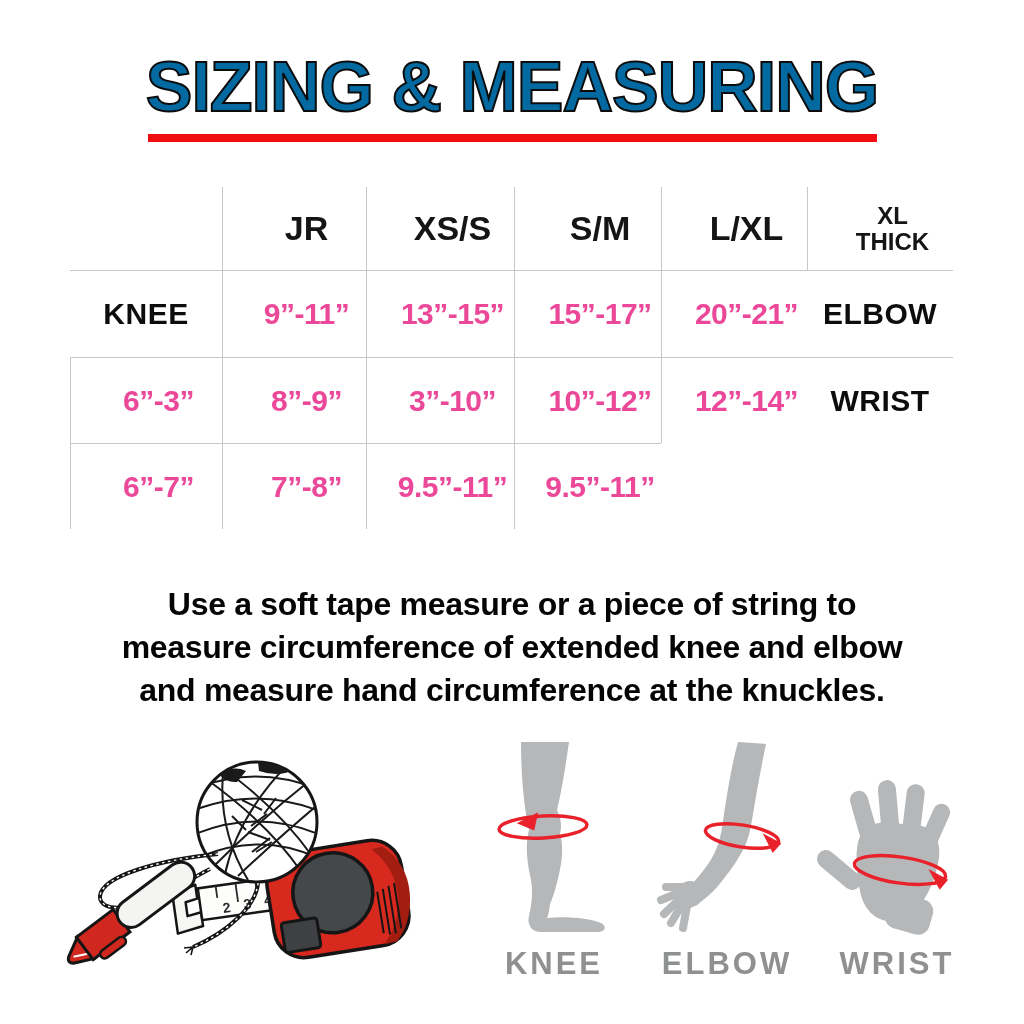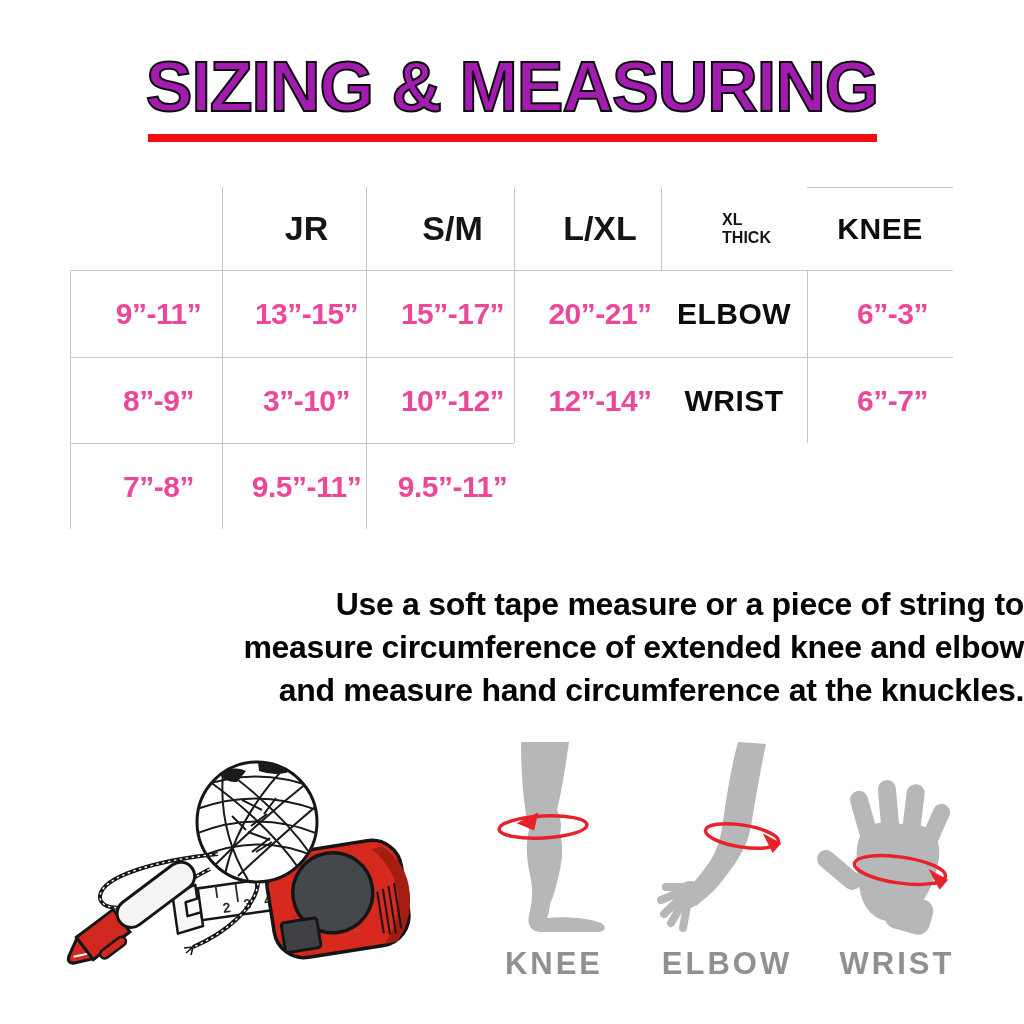--- a/index.html
+++ b/index.html
@@ -4,43 +4,43 @@
 <style>
   html,body { margin:0; padding:0; background:#ffffff; }
   .canvas {
     position:relative; width:1024px; height:1024px; margin:0 auto;
     background:#ffffff; overflow:hidden;
     font-family:"Liberation Sans", sans-serif;
   }
   .page-title {
     position:absolute; top:51px; left:0; width:1024px;
     text-align:center; font-size:70px; line-height:72px; font-weight:bold;
-    letter-spacing:-1px; color:#a21caf; -webkit-text-stroke:2px #0c0c0c;
+    letter-spacing:-1px; color:#0369a1; -webkit-text-stroke:2px #0c0c0c;
     white-space:nowrap;
   }
   .title-underline {
     position:absolute; top:134px; left:148px; width:729px; height:8px;
     background:#f10e13;
   }
   .size-table {
     position:absolute; left:70px; top:187px; width:883px;
     display:grid;
     grid-template-columns:152px 144px 148px 147px 146px 146px;
     grid-template-rows:83px 87px 86px 86px;
   }
   .cell { display:flex; align-items:center; justify-content:center; }
   .cell.vline { border-left:1px solid #c6c7c8;padding-left:24px; }
   .cell.hline { border-top:1px solid #c6c7c8; }
   .cell.th { font-size:34px; font-weight:bold; color:#151515; letter-spacing:0px; }
-  .cell.th-small { font-size:16px; line-height:1.08; text-align:left; white-space:pre-line; }
+  .cell.th-small { font-size:24px; line-height:1.08; text-align:center; white-space:pre-line; }
   .cell.rowlabel { font-size:30px; font-weight:bold; color:#0d0d0d; letter-spacing:0.5px; }
   .cell.val { font-size:30px; font-weight:bold; color:#ec4899; letter-spacing:-0.5px; }
   .instructions {
     position:absolute; top:583px; left:0; width:1024px;
-    text-align:right; white-space:pre-line;
+    text-align:center; white-space:pre-line;
     font-size:32px; line-height:43px; font-weight:bold;
     letter-spacing:-0.3px; color:#050505;
   }
   svg { overflow:visible; display:block; }
   .tools-svg { position:absolute; left:62px;  top:744px; width:386px; height:238px; }
   .knee-svg  { position:absolute; left:503px; top:742px; width:124px; height:192px; }
   .elbow-svg { position:absolute; left:658px; top:742px; width:134px; height:192px; }
   .wrist-svg { position:absolute; left:828px; top:770px; width:134px; height:162px; }
   .fig-label {
     position:absolute; top:946px; text-align:center;
@@ -56,20 +56,21 @@
 
 <div class="canvas">
 
   <div class="page-title">SIZING &amp; MEASURING</div>
   <div class="title-underline"></div>
 
   <div class="size-table">
 
     <div class="cell"></div>
     <div class="cell vline th">JR</div>
+    <div class="cell vline th">XS/S</div>
     <div class="cell vline th">S/M</div>
     <div class="cell vline th">L/XL</div>
     <div class="cell vline th th-small">XL
 THICK</div>
 
     <div class="cell hline rowlabel">KNEE</div>
     <div class="cell vline hline val">9”-11”</div>
     <div class="cell vline hline val">13”-15”</div>
     <div class="cell vline hline val">15”-17”</div>
     <div class="cell vline hline val">20”-21”</div>

